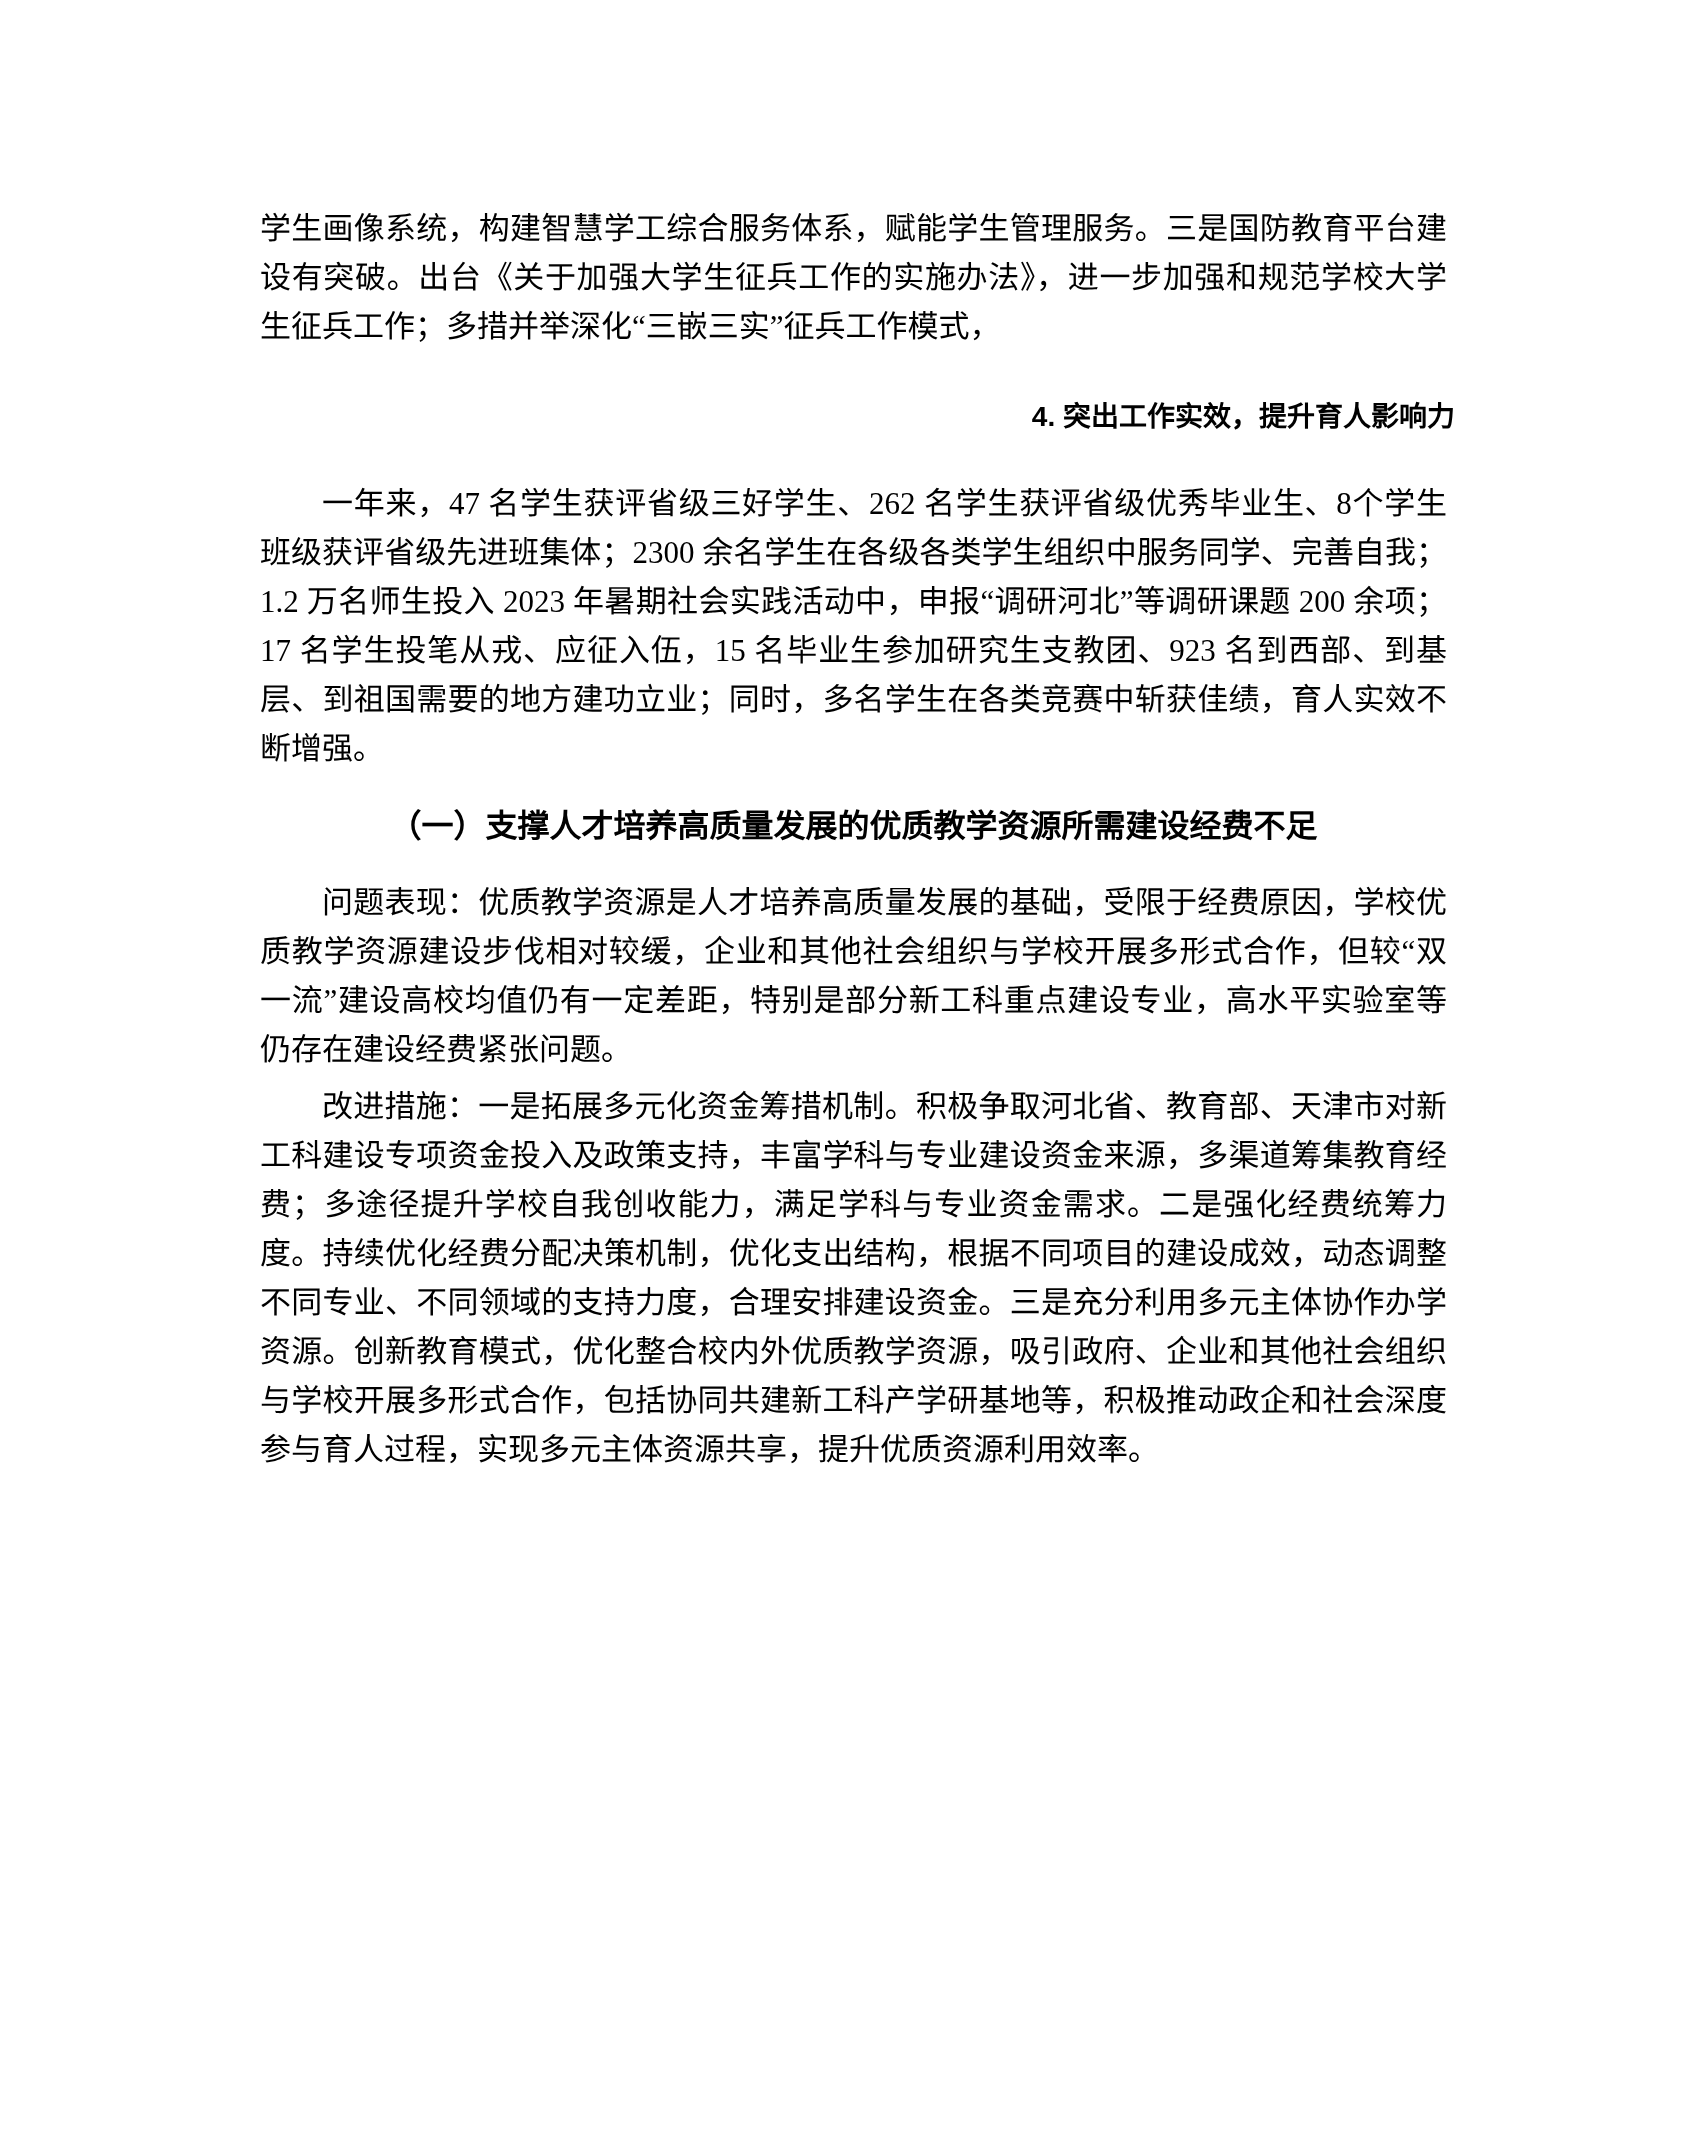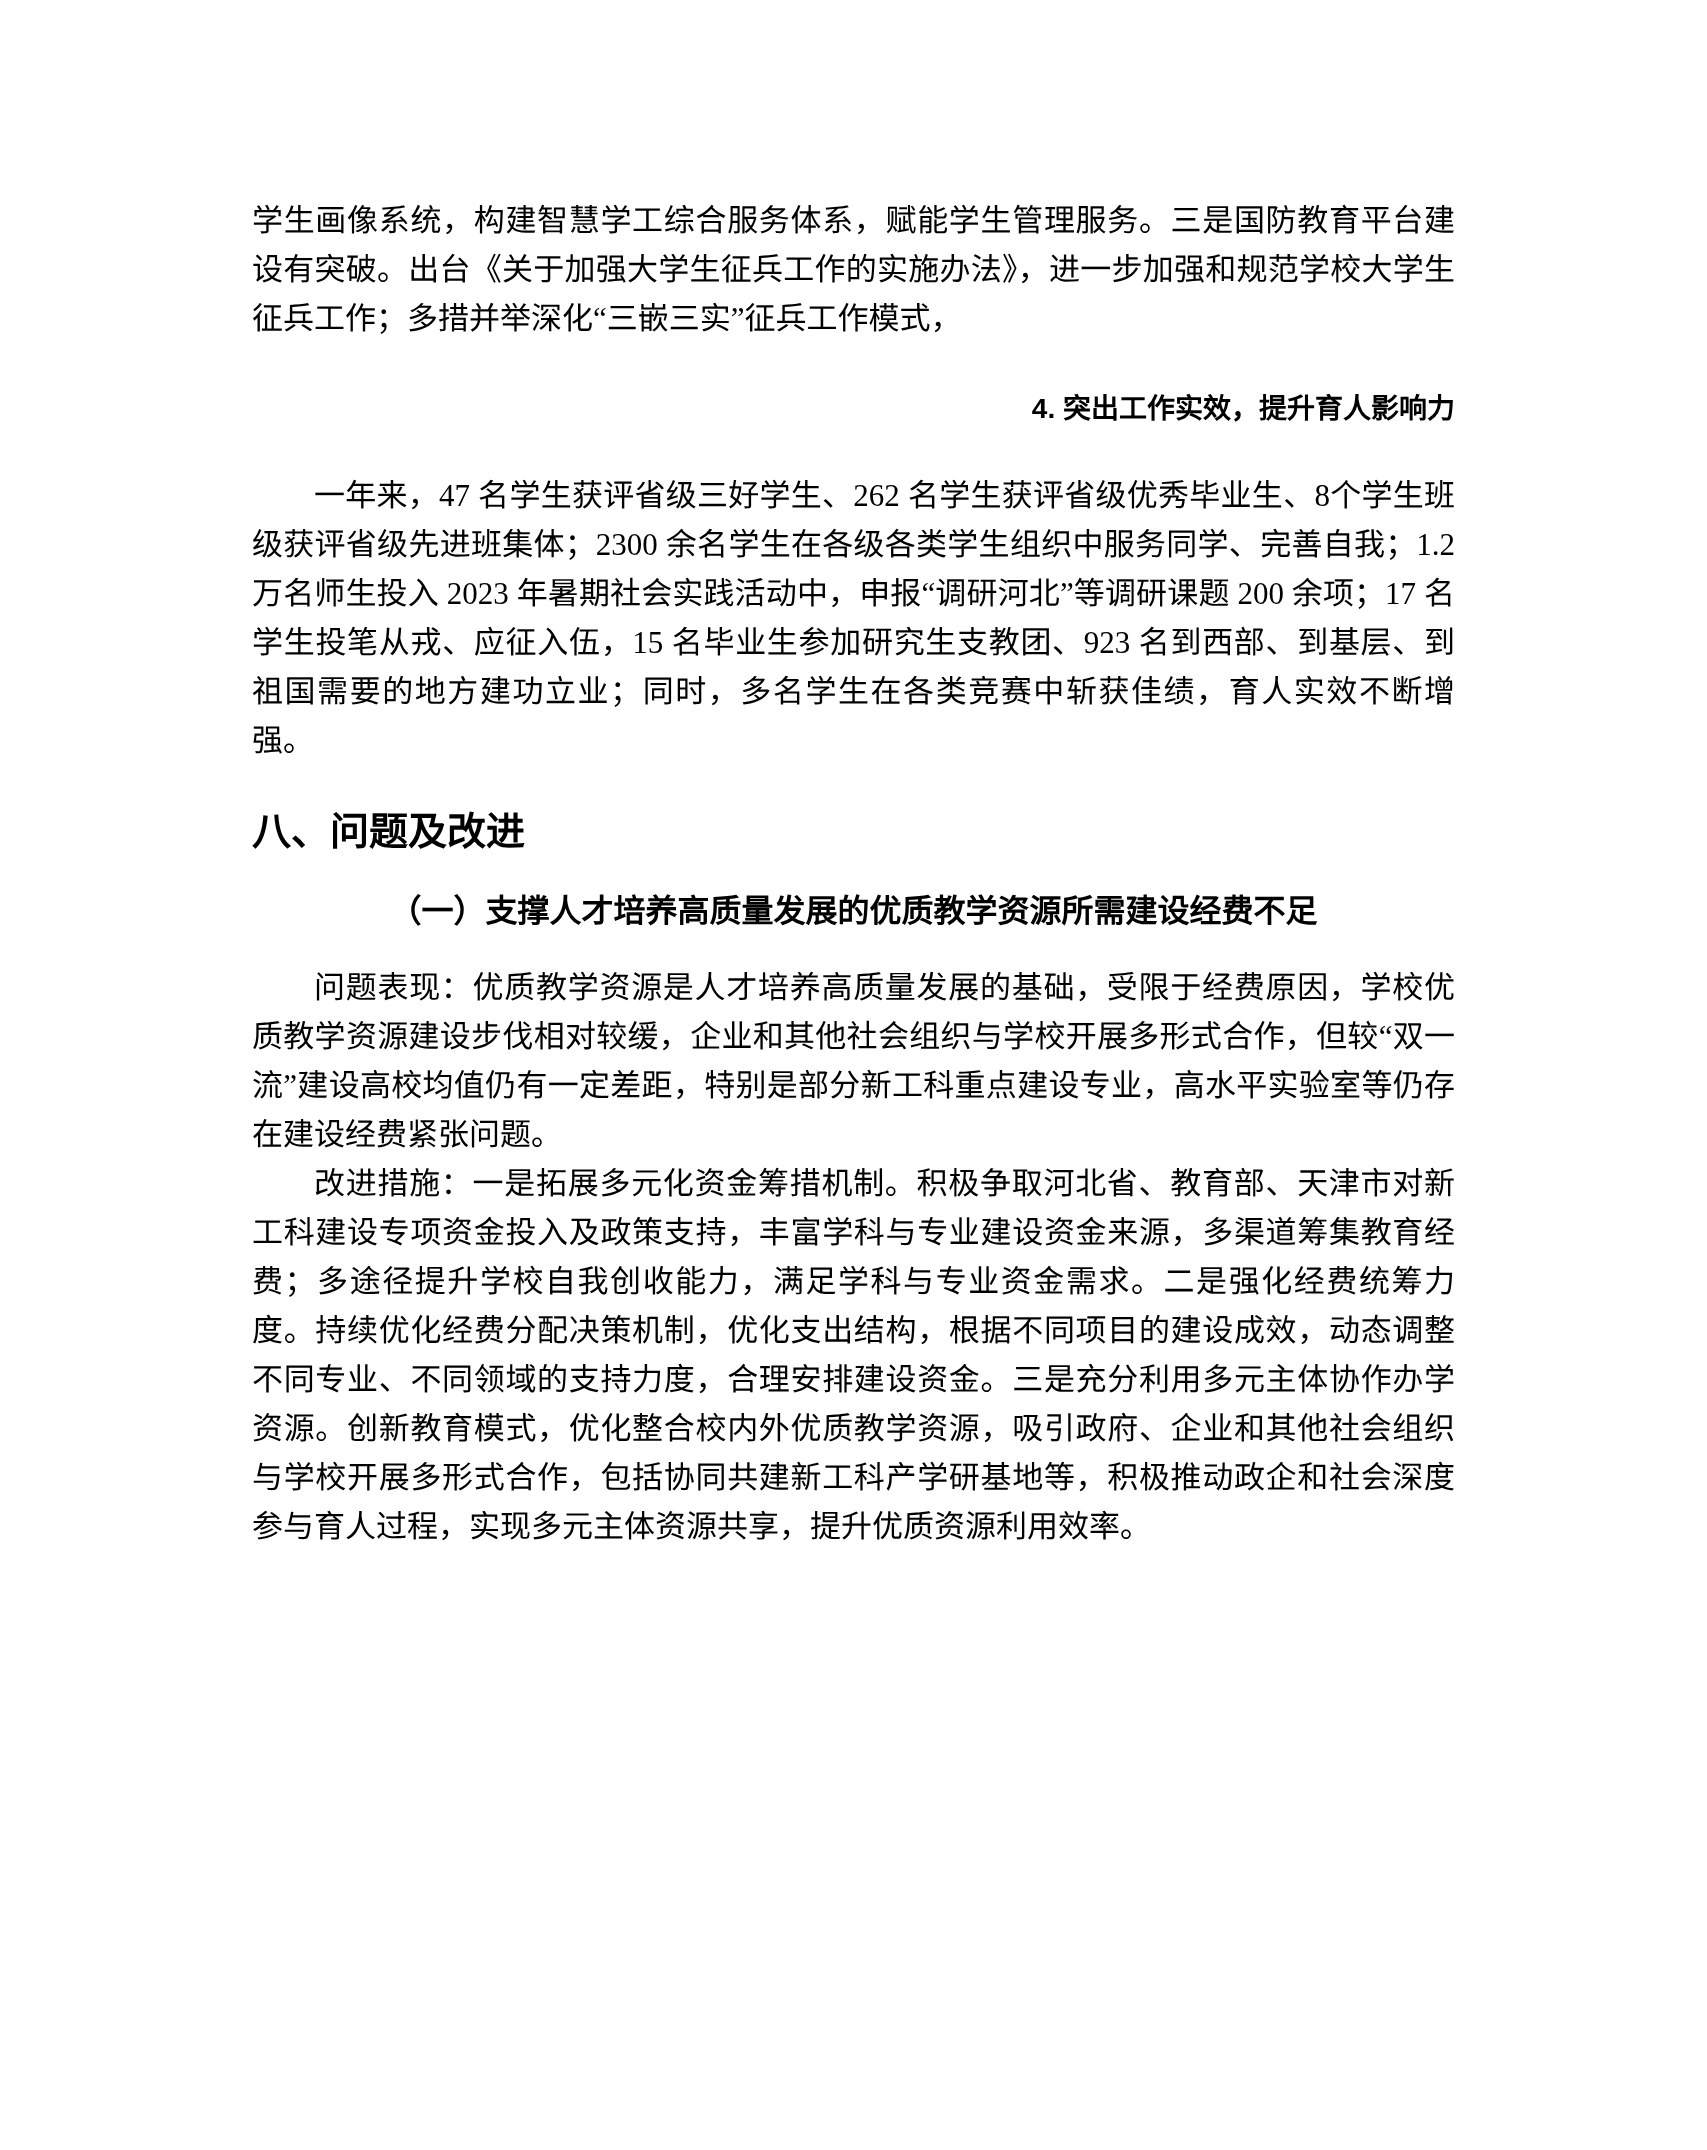--- a/index.html
+++ b/index.html
@@ -24,21 +24,21 @@
   }
   .content {
     width: 100%;
   }
   .body-text {
     font-size: 31px;
     line-height: 49px;
     text-align: justify;
     text-justify: inter-ideograph;
     text-indent: 2em;
-    margin: 0;
+    margin: 8px;
     word-break: break-all;
   }
   .no-indent {
     text-indent: 0;
   }
   .heading-4 {
     font-family: "Liberation Sans", "DejaVu Sans", sans-serif;
     font-weight: bold;
     font-size: 28px;
     line-height: 43px;
@@ -68,21 +68,20 @@
 <div class="page">
   <div class="content">
 
     <p class="body-text no-indent">学生画像系统，构建智慧学工综合服务体系，赋能学生管理服务。三是国防教育平台建设有突破。出台《关于加强大学生征兵工作的实施办法》，进一步加强和规范学校大学生征兵工作；多措并举深化“三嵌三实”征兵工作模式，</p>
 
     <h3 class="heading-4">4. 突出工作实效，提升育人影响力</h3>
 
     <p class="body-text">一年来，47 名学生获评省级三好学生、262 名学生获评省级优秀毕业生、8个学生班级获评省级先进班集体；2300 余名学生在各级各类学生组织中服务同学、完善自我；1.2 万名师生投入 2023 年暑期社会实践活动中，申报“调研河北”等调研课题 200 余项；17 名学生投笔从戎、应征入伍，15 名毕业生参加研究生支教团、923 名到西部、到基层、到祖国需要的地方建功立业；同时，多名学生在各类竞赛中斩获佳绩，育人实效不断增强。</p>
 
 
-    <h1 class="heading-chapter">八、问题及改进</h1>
 
     <h2 class="heading-sub">（一）支撑人才培养高质量发展的优质教学资源所需建设经费不足</h2>
 
     <p class="body-text">问题表现：优质教学资源是人才培养高质量发展的基础，受限于经费原因，学校优质教学资源建设步伐相对较缓，企业和其他社会组织与学校开展多形式合作，但较“双一流”建设高校均值仍有一定差距，特别是部分新工科重点建设专业，高水平实验室等仍存在建设经费紧张问题。</p>
 
 
     <p class="body-text">改进措施：一是拓展多元化资金筹措机制。积极争取河北省、教育部、天津市对新工科建设专项资金投入及政策支持，丰富学科与专业建设资金来源，多渠道筹集教育经费；多途径提升学校自我创收能力，满足学科与专业资金需求。二是强化经费统筹力度。持续优化经费分配决策机制，优化支出结构，根据不同项目的建设成效，动态调整不同专业、不同领域的支持力度，合理安排建设资金。三是充分利用多元主体协作办学资源。创新教育模式，优化整合校内外优质教学资源，吸引政府、企业和其他社会组织与学校开展多形式合作，包括协同共建新工科产学研基地等，积极推动政企和社会深度参与育人过程，实现多元主体资源共享，提升优质资源利用效率。</p>
 
   </div>
 

